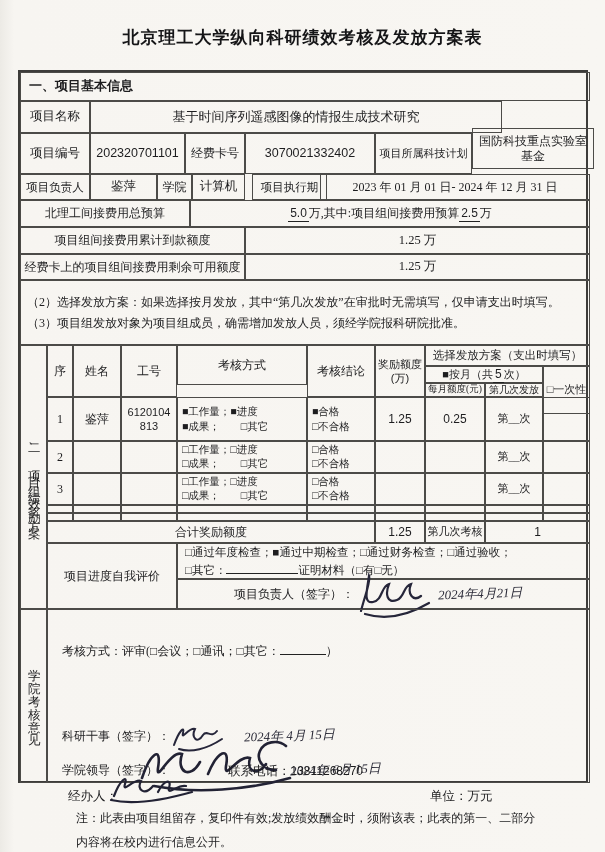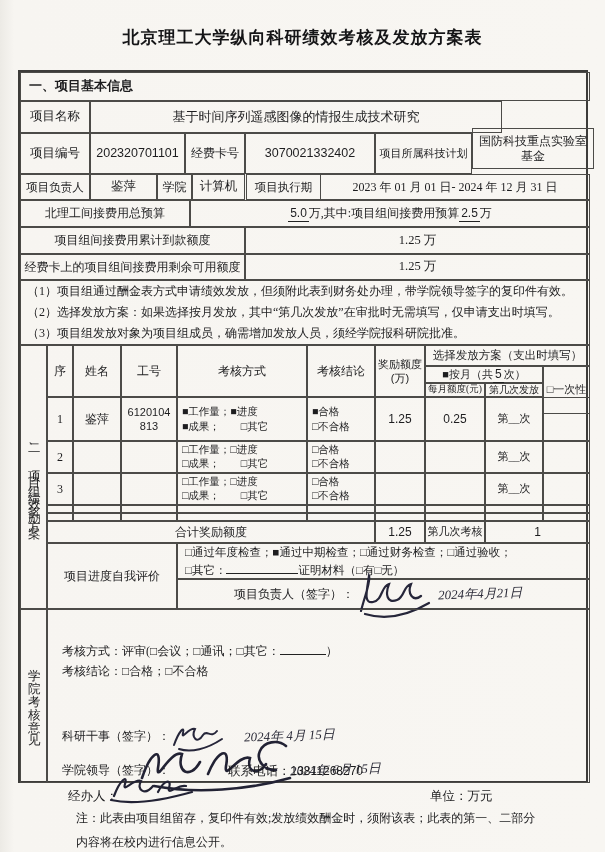--- a/index.html
+++ b/index.html
@@ -60,49 +60,48 @@
     <div class="cell sans" style="left:70px;top:61px;width:95px;height:41px;font-size:12.5px;">202320701101</div>
     <div class="cell f12" style="left:165px;top:61px;width:60px;height:41px;">经费卡号</div>
     <div class="cell sans" style="left:225px;top:61px;width:130px;height:41px;font-size:12.5px;">3070021332402</div>
     <div class="cell f11" style="left:355px;top:61px;width:97px;height:41px;">项目所属科技计划</div>
     <div class="cell f12" style="left:452px;top:56px;width:122px;height:41px;padding:10px 4px;">国防科技重点实验室基金</div>
 
     <div class="cell f115" style="left:0;top:102px;width:70px;height:26px;">项目负责人</div>
     <div class="cell" style="left:70px;top:102px;width:67px;height:26px;">鉴萍</div>
     <div class="cell f12" style="left:137px;top:102px;width:35px;height:26px;">学院</div>
     <div class="cell" style="left:172px;top:102px;width:53px;height:26px;">计算机</div>
-    <div class="cell f115" style="left:226px;top:102px;width:75px;height:26px;">项目执行期</div>
+    <div class="cell f115" style="left:232px;top:102px;width:75px;height:26px;">项目执行期</div>
     <div class="cell f12" style="left:300px;top:102px;width:270px;height:26px;">2023 年 01 月 01 日-  2024 年 12 月 31 日</div>
 
     <div class="cell f12" style="left:0;top:128px;width:170px;height:27px;">北理工间接费用总预算</div>
     <div class="cell f12" style="left:170px;top:128px;width:400px;height:27px;">
       <span class="ul">5.0</span>
         <span>万,其中:项目组间接费用预算</span>
         <span class="ul">2.5</span>
         <span>万</span>
     </div>
 
     <div class="cell f12" style="left:0;top:155px;width:225px;height:27px;">项目组间接费用累计到款额度</div>
     <div class="cell" style="left:225px;top:155px;width:345px;height:27px;">1.25 万</div>
 
     <div class="cell f12" style="left:0;top:182px;width:225px;height:26px;">经费卡上的项目组间接费用剩余可用额度</div>
     <div class="cell" style="left:225px;top:182px;width:345px;height:26px;">1.25 万</div>
 
     <div class="cell notes" style="left:0;top:208px;width:570px;height:65px;">
-      <div>（1）项目组通过酬金表方式申请绩效发放，但须附此表到财务处办理，带学院领导签字的复印件有效。</div>
       <div>（2）选择发放方案：如果选择按月发放，其中“第几次发放”在审批时无需填写，仅申请支出时填写。</div>
       <div>（3）项目组发放对象为项目组成员，确需增加发放人员，须经学院报科研院批准。</div>
     </div>
 
     <div class="cell vert" style="left:0;top:273px;width:27px;height:264px;">二、项目组绩效奖励方案</div>
 
     <div class="cell f12" style="left:27px;top:273px;width:26px;height:52px;">序</div>
     <div class="cell f12" style="left:53px;top:273px;width:48px;height:52px;">姓名</div>
     <div class="cell f12" style="left:101px;top:273px;width:56px;height:52px;">工号</div>
-    <div class="cell f12" style="left:157px;top:273px;width:130px;height:52px;">考核方式</div>
+    <div class="cell f12" style="left:157px;top:273px;width:130px;height:40px;">考核方式</div>
     <div class="cell colc f11" style="left:355px;top:273px;width:50px;height:52px;">
       <span>奖励额度</span>
       <span class="sans">(万)</span>
     </div>
     <div class="cell f12" style="left:287px;top:273px;width:68px;height:52px;">考核结论</div>
 
     <div class="cell f115" style="left:405px;top:273px;width:165px;height:21px;">选择发放方案（支出时填写）</div>
     <div class="cell f11" style="left:405px;top:294px;width:118px;height:17px;">
       <span>■按月（共</span>
         <span class="ul">5</span>
@@ -194,21 +193,20 @@
       <span class="f12">项目负责人（签字）：</span>
       <svg class="sig" width="82" height="46" viewBox="0 0 82 46" style="margin:-16px 2px -20px 0;">
         <path d="M7,38 C11,22 17,8 15,3 C13,17 9,31 19,29 C29,27 27,13 35,11 C31,21 33,31 43,27 C51,24 49,13 57,11 C53,21 59,29 67,23 M11,41 C31,47 53,43 75,30" stroke="#26263a" stroke-width="2.2" fill="none" stroke-linecap="round"></path>
       </svg>
       <span class="hand">2024年4月21日</span>
     </div>
 
     <div class="cell vert" style="left:0;top:537px;width:27px;height:174px;letter-spacing:13px;">学院考核意见</div>
     <div class="cell" style="left:27px;top:537px;width:543px;height:174px;">
       <div class="abs f12" style="left:14px;top:32px;text-align:left;"><span>考核方式：评审(□会议；□通讯；□其它：</span><span class="blank" style="width:46px;"></span><span>）</span></div>
-      <div class="abs f12" style="left:14px;top:54px;text-align:left;">考核结论：□合格；□不合格</div>
 
       <div class="abs" style="left:14px;top:118px;display:flex;align-items:center;">
         <span class="f12">科研干事（签字）：</span>
         <svg class="sig" width="58" height="34" viewBox="0 0 58 34" style="margin:-8px 2px -12px 0;">
           <path d="M4,24 C9,10 15,4 13,12 C11,20 19,6 25,8 C21,16 27,24 33,14 C37,8 41,18 47,10 M9,28 C21,32 37,28 52,18" stroke="#26263a" stroke-width="2" fill="none" stroke-linecap="round"></path>
         </svg>
         <span class="hand" style="margin-left:14px;">2024年 4月 15日</span>
       </div>
 
       <div class="abs" style="left:14px;top:152px;display:flex;align-items:center;">

